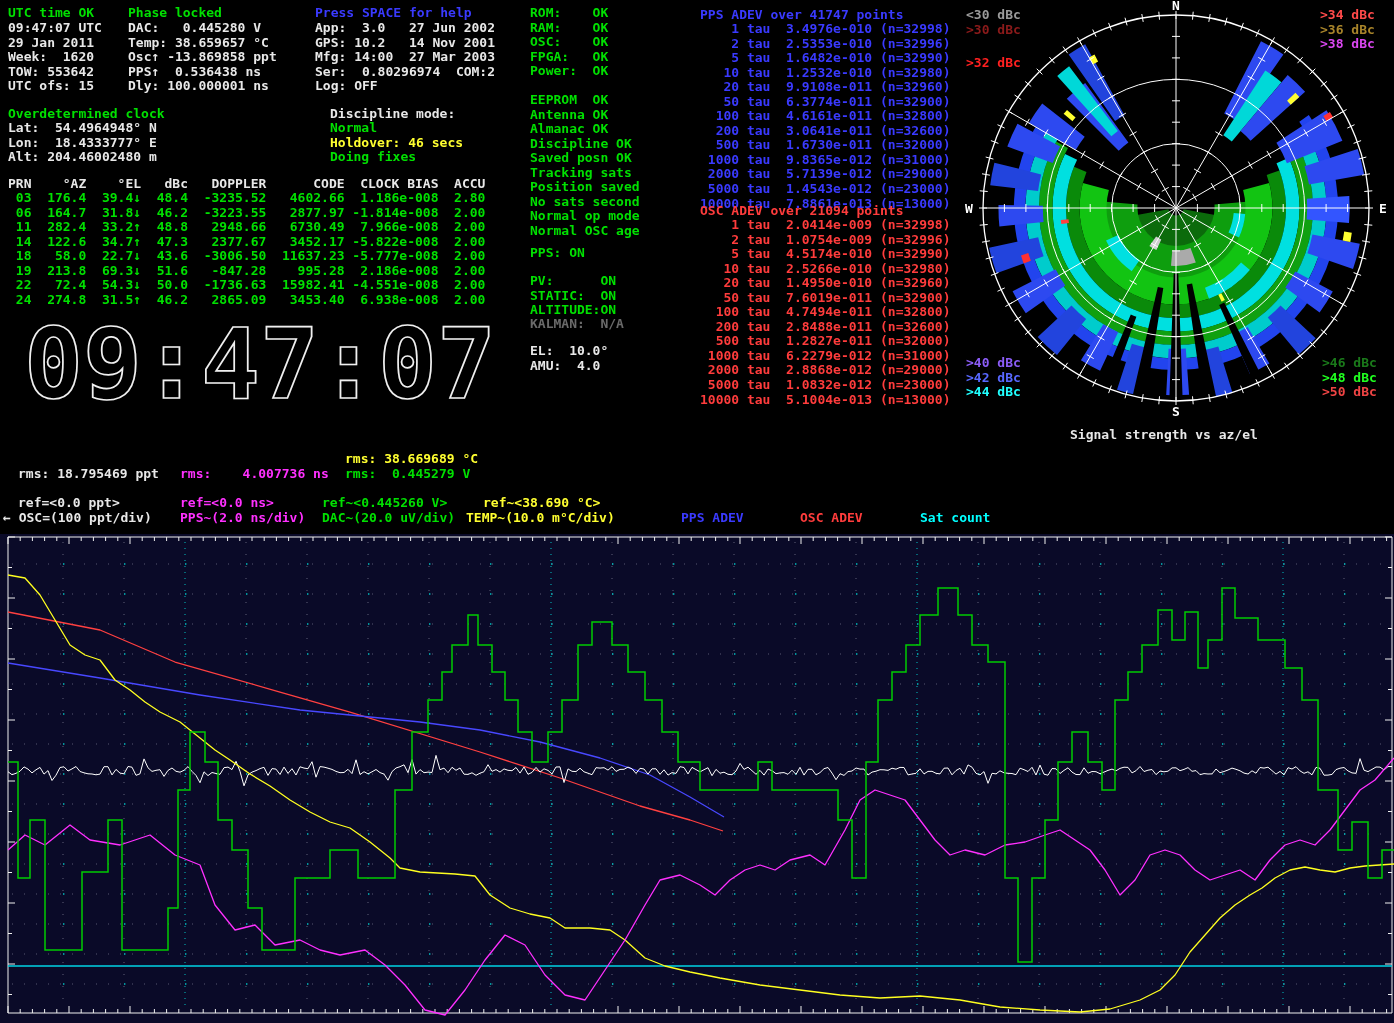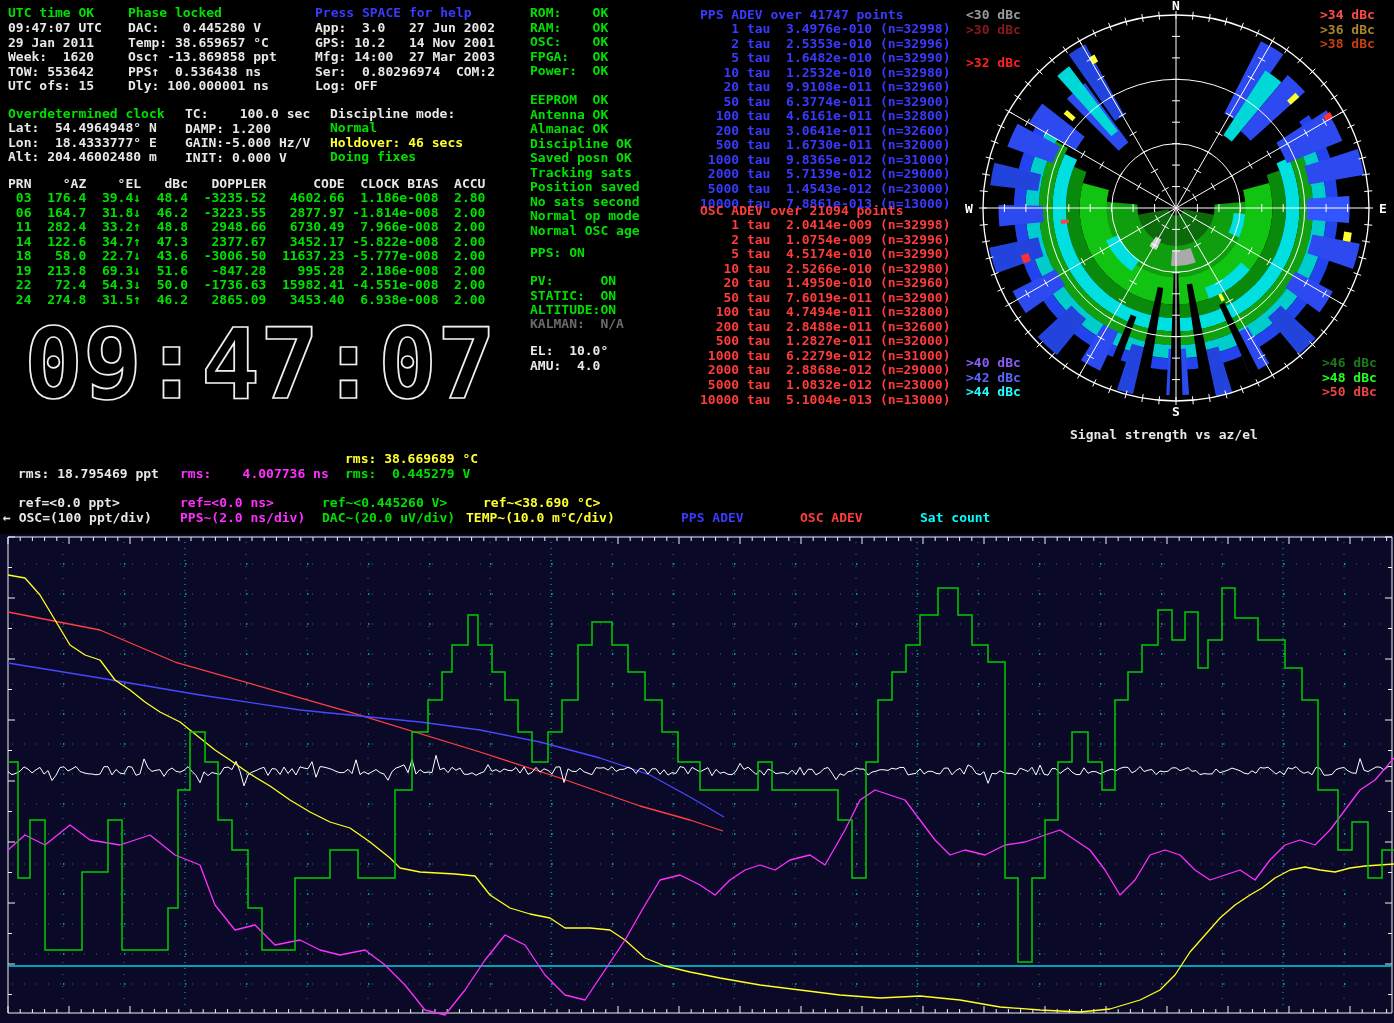--- a/index.html
+++ b/index.html
@@ -156,36 +156,35 @@
 
   <div class="t g" style="left:530px;top:6px"><div>ROM:    OK</div><div>RAM:    OK</div><div>OSC:    OK</div><div>FPGA:   OK</div><div>Power:  OK</div></div>
   <div class="t g" style="left:530px;top:93px"><div>EEPROM  OK</div><div>Antenna OK</div><div>Almanac OK</div><div>Discipline OK</div><div>Saved posn OK</div><div>Tracking sats</div><div>Position saved</div><div>No sats second</div><div>Normal op mode</div><div>Normal OSC age</div></div>
   <div class="t g" style="left:530px;top:246px">PPS: ON</div>
   <div class="t g" style="left:530px;top:274px"><div>PV:      ON</div><div>STATIC:  ON</div><div>ALTITUDE:ON</div></div>
   <div class="t dim" style="left:530px;top:317px">KALMAN:  N/A</div>
   <div class="t w" style="left:530px;top:344px"><div>EL:  10.0°</div><div>AMU:  4.0</div></div>
 
   <div class="t g" style="left:8px;top:107px">Overdetermined clock</div>
   <div class="t w" style="left:8px;top:121px"><div>Lat:  54.4964948° N</div><div>Lon:  18.4333777° E</div><div>Alt: 204.46002480 m</div></div>
-  <div class="t w" style="left:185px;top:107px"><div>TC:    100.0 sec</div><div>DAMP: 1.200</div><div>GAIN:-5.000 Hz/V</div><div>INIT: 0.000 V</div></div>
   <div class="t w" style="left:330px;top:107px">Discipline mode:</div>
   <div class="t g" style="left:330px;top:121px">Normal</div>
   <div class="t y" style="left:330px;top:136px">Holdover: 46 secs</div>
   <div class="t g" style="left:330px;top:150px">Doing fixes</div>
 
   <div class="t w" style="left:8px;top:177px" id="sat-header">PRN    °AZ    °EL   dBc   DOPPLER      CODE  CLOCK BIAS  ACCU</div>
   <div class="t g" style="left:8px;top:191px" id="sat-rows"><div> 03  176.4  39.4↓  48.4  -3235.52   4602.66  1.186e-008  2.80</div><div> 06  164.7  31.8↓  46.2  -3223.55   2877.97 -1.814e-008  2.00</div><div> 11  282.4  33.2↑  48.8   2948.66   6730.49  7.966e-008  2.00</div><div> 14  122.6  34.7↑  47.3   2377.67   3452.17 -5.822e-008  2.00</div><div> 18   58.0  22.7↓  43.6  -3006.50  11637.23 -5.777e-008  2.00</div><div> 19  213.8  69.3↓  51.6   -847.28    995.28  2.186e-008  2.00</div><div> 22   72.4  54.3↓  50.0  -1736.63  15982.41 -4.551e-008  2.00</div><div> 24  274.8  31.5↑  46.2   2865.09   3453.40  6.938e-008  2.00</div></div>
 
   <div class="t b" style="left:700px;top:8px">PPS ADEV over 41747 points</div>
   <div class="t b" style="left:700px;top:22px" id="pps-adev-rows"><div>    1 tau  3.4976e-010 (n=32998)</div><div>    2 tau  2.5353e-010 (n=32996)</div><div>    5 tau  1.6482e-010 (n=32990)</div><div>   10 tau  1.2532e-010 (n=32980)</div><div>   20 tau  9.9108e-011 (n=32960)</div><div>   50 tau  6.3774e-011 (n=32900)</div><div>  100 tau  4.6161e-011 (n=32800)</div><div>  200 tau  3.0641e-011 (n=32600)</div><div>  500 tau  1.6730e-011 (n=32000)</div><div> 1000 tau  9.8365e-012 (n=31000)</div><div> 2000 tau  5.7139e-012 (n=29000)</div><div> 5000 tau  1.4543e-012 (n=23000)</div><div>10000 tau  7.8861e-013 (n=13000)</div></div>
   <div class="t r" style="left:700px;top:204px">OSC ADEV over 21094 points</div>
   <div class="t r" style="left:700px;top:218px" id="osc-adev-rows"><div>    1 tau  2.0414e-009 (n=32998)</div><div>    2 tau  1.0754e-009 (n=32996)</div><div>    5 tau  4.5174e-010 (n=32990)</div><div>   10 tau  2.5266e-010 (n=32980)</div><div>   20 tau  1.4950e-010 (n=32960)</div><div>   50 tau  7.6019e-011 (n=32900)</div><div>  100 tau  4.7494e-011 (n=32800)</div><div>  200 tau  2.8488e-011 (n=32600)</div><div>  500 tau  1.2827e-011 (n=32000)</div><div> 1000 tau  6.2279e-012 (n=31000)</div><div> 2000 tau  2.8868e-012 (n=29000)</div><div> 5000 tau  1.0832e-012 (n=23000)</div><div>10000 tau  5.1004e-013 (n=13000)</div></div>
 
   <div class="t" style="left:966px;top:8px"><div style="color: rgb(154, 154, 154);">&lt;30 dBc</div><div style="color: rgb(139, 26, 26);">&gt;30 dBc</div><div style="color: rgb(255, 32, 32); margin-top: 19px;">&gt;32 dBc</div></div>
-  <div class="t" style="left:1320px;top:8px"><div style="color: rgb(255, 74, 74);">&gt;34 dBc</div><div style="color: rgb(168, 132, 42);">&gt;36 dBc</div><div style="color: #c2410c;">&gt;38 dBc</div></div>
+  <div class="t" style="left:1320px;top:8px"><div style="color: rgb(255, 74, 74);">&gt;34 dBc</div><div style="color: rgb(168, 132, 42);">&gt;36 dBc</div><div style="color: #d946ef;">&gt;38 dBc</div></div>
   <div class="t" style="left:966px;top:356px"><div style="color: #8b5cf6;">&gt;40 dBc</div><div style="color: rgb(88, 104, 255);">&gt;42 dBc</div><div style="color: rgb(32, 255, 255);">&gt;44 dBc</div></div>
   <div class="t" style="left:1322px;top:356px"><div style="color: rgb(26, 122, 26);">&gt;46 dBc</div><div style="color: rgb(32, 255, 32);">&gt;48 dBc</div><div style="color: #ef4444;">&gt;50 dBc</div></div>
   <div class="t w" style="left:1070px;top:428px">Signal strength vs az/el</div>
 
   <div class="t y" style="left:345px;top:452px">rms: 38.669689 °C</div>
   <div class="t w" style="left:18px;top:467px">rms: 18.795469 ppt</div>
   <div class="t m" style="left:180px;top:467px">rms:    4.007736 ns</div>
   <div class="t g" style="left:345px;top:467px">rms:  0.445279 V</div>
 
   <div class="t w" style="left:18px;top:496px">ref=&lt;0.0 ppt&gt;</div>

